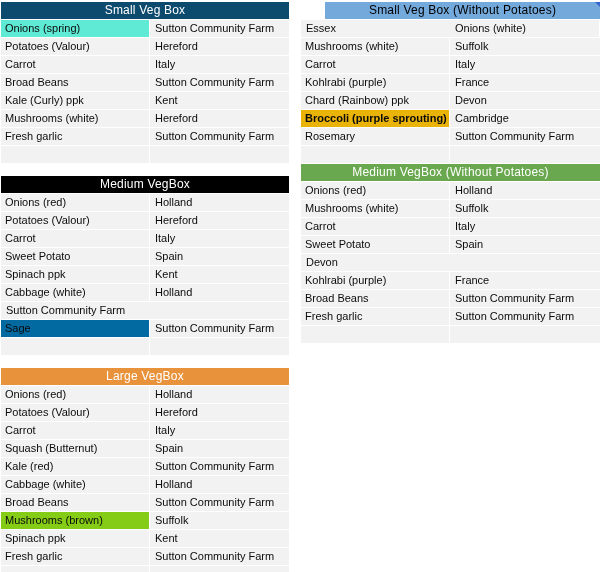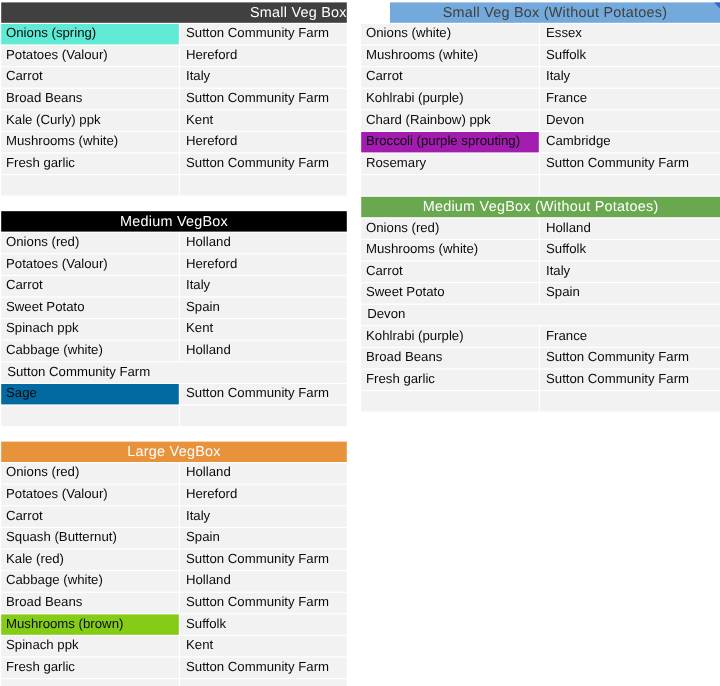--- a/index.html
+++ b/index.html
@@ -54,21 +54,21 @@
     height: 0;
     border-left: 5px solid transparent;
     border-top: 5px solid #3565D0;
   }
 </style>
 </head>
 <body>
 
 <div id="canvas">
     <section class="vegbox" style="left: 1px; top: 2px; width: 288px;">
-      <div class="vegbox-header" style="background: #404040; color: rgb(255, 255, 255); text-align: right;"><span>Small Veg Box</span></div>
+      <div class="vegbox-header" style="background: #0c4a6e; color: rgb(255, 255, 255);"><span>Small Veg Box</span></div>
       <div class="vegbox-row">
         <div class="cell item" style="background: #5eead4;">Onions (spring)</div>
         <div class="cell origin" style="background: rgb(242, 242, 242);">Sutton Community Farm</div>
       </div>
       <div class="vegbox-row">
         <div class="cell item" style="background: rgb(242, 242, 242);">Potatoes (Valour)</div>
         <div class="cell origin" style="background: rgb(242, 242, 242);">Hereford</div>
       </div>
       <div class="vegbox-row">
         <div class="cell item" style="background: rgb(242, 242, 242);">Carrot</div>
@@ -89,43 +89,43 @@
       <div class="vegbox-row">
         <div class="cell item" style="background: rgb(242, 242, 242);">Fresh garlic</div>
         <div class="cell origin" style="background: rgb(242, 242, 242);">Sutton Community Farm</div>
       </div>
       <div class="vegbox-row">
         <div class="cell item" style="background: rgb(242, 242, 242);"></div>
         <div class="cell origin" style="background: rgb(242, 242, 242);"></div>
       </div>
     </section>
     <section class="vegbox" style="left: 301px; top: 2px; width: 299px;">
-      <div class="vegbox-header" style="background: rgb(116, 169, 219); color: #404040; margin-left: 24px;"><span>Small Veg Box (Without Potatoes)</span><span class="comment-marker" style="border-top-color: rgb(53, 101, 208);"></span></div>
-      <div class="vegbox-row">
+      <div class="vegbox-header" style="background: rgb(116, 169, 219); color: #000000; margin-left: 24px;"><span>Small Veg Box (Without Potatoes)</span><span class="comment-marker" style="border-top-color: rgb(53, 101, 208);"></span></div>
+      <div class="vegbox-row">
+        <div class="cell origin" style="background: rgb(242, 242, 242);">Essex</div>
         <div class="cell item" style="background: rgb(242, 242, 242);">Onions (white)</div>
-        <div class="cell origin" style="background: rgb(242, 242, 242);">Essex</div>
       </div>
       <div class="vegbox-row">
         <div class="cell item" style="background: rgb(242, 242, 242);">Mushrooms (white)</div>
         <div class="cell origin" style="background: rgb(242, 242, 242);">Suffolk</div>
       </div>
       <div class="vegbox-row">
         <div class="cell item" style="background: rgb(242, 242, 242);">Carrot</div>
         <div class="cell origin" style="background: rgb(242, 242, 242);">Italy</div>
       </div>
       <div class="vegbox-row">
         <div class="cell item" style="background: rgb(242, 242, 242);">Kohlrabi (purple)</div>
         <div class="cell origin" style="background: rgb(242, 242, 242);">France</div>
       </div>
       <div class="vegbox-row">
         <div class="cell item" style="background: rgb(242, 242, 242);">Chard (Rainbow) ppk</div>
         <div class="cell origin" style="background: rgb(242, 242, 242);">Devon</div>
       </div>
       <div class="vegbox-row">
-        <div class="cell item" style="background: #a21caf;">Broccoli (purple sprouting)</div>
+        <div class="cell item" style="background: #eab308; font-weight: bold;">Broccoli (purple sprouting)</div>
         <div class="cell origin" style="background: rgb(242, 242, 242);">Cambridge</div>
       </div>
       <div class="vegbox-row">
         <div class="cell item" style="background: rgb(242, 242, 242);">Rosemary</div>
         <div class="cell origin" style="background: rgb(242, 242, 242);">Sutton Community Farm</div>
       </div>
       <div class="vegbox-row">
         <div class="cell item" style="background: rgb(242, 242, 242);"></div>
         <div class="cell origin" style="background: rgb(242, 242, 242);"></div>
       </div>

